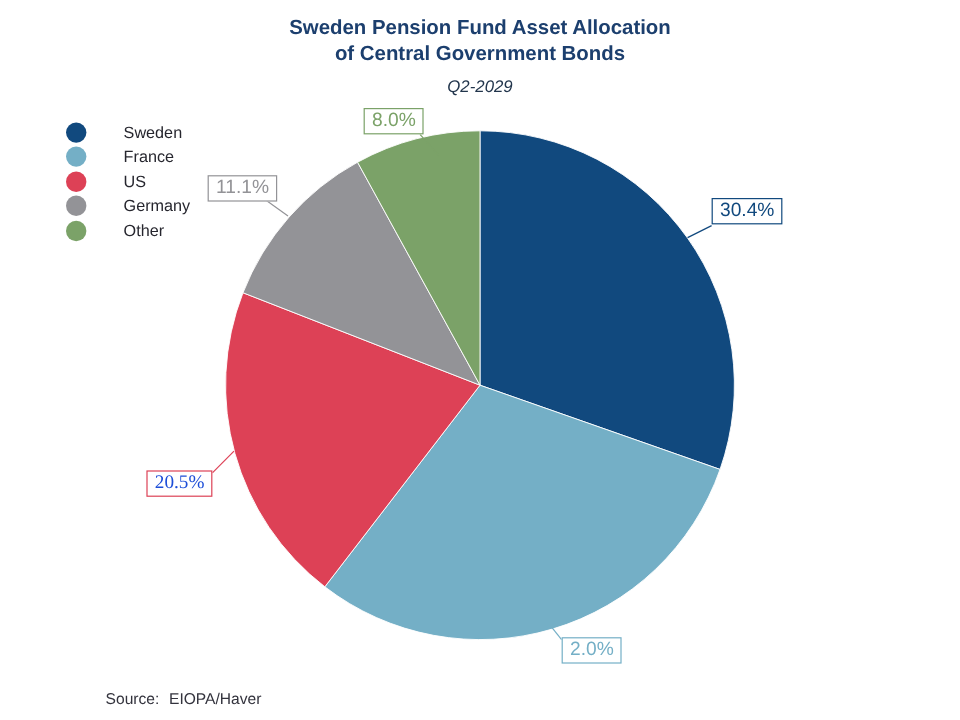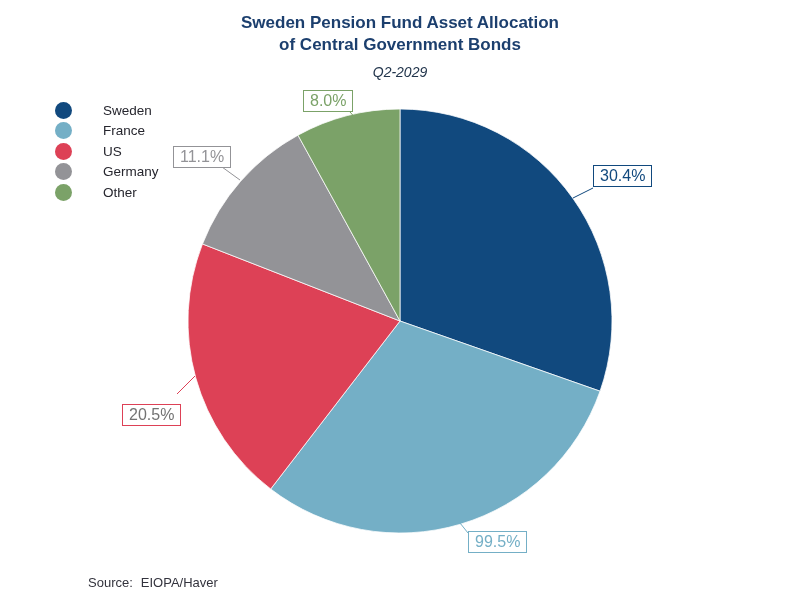--- a/index.html
+++ b/index.html
@@ -64,22 +64,22 @@
       <path d="M 400 321 L 297.96 135.17 A 212 212 0 0 1 400.00 109.00 Z" fill="#7BA268" stroke="#ffffff" stroke-width="0.75"></path>
       <line x1="593" y1="188" x2="573" y2="198" stroke="#11497E" stroke-width="1"></line>
       <line x1="468" y1="533" x2="460" y2="523" stroke="#74AFC6" stroke-width="1"></line>
       <line x1="177" y1="394" x2="195" y2="376" stroke="#DD4156" stroke-width="1"></line>
       <line x1="222" y1="167" x2="240" y2="180" stroke="#939397" stroke-width="1"></line>
       <line x1="350" y1="112" x2="366" y2="130" stroke="#7BA268" stroke-width="1"></line>
     </svg>
 
   <div id="label-layer">
       <div class="slice-label" style="left: 593px; top: 165px; border-color: rgb(17, 73, 126); color: rgb(17, 73, 126);">30.4%</div>
-      <div class="slice-label" style="left: 468px; top: 531px; border-color: rgb(116, 175, 198); color: rgb(116, 175, 198);">99.5%</div>
-      <div class="slice-label" style="left: 122px; top: 404px; border-color: rgb(221, 65, 86); color: #737373;">20.5%</div>
+      <div class="slice-label" style="left: 468px; top: 531px; border-color: rgb(116, 175, 198); color: rgb(116, 175, 198);">2.0%</div>
+      <div class="slice-label" style="left: 122px; top: 392px; border-color: rgb(221, 65, 86); color: #1d4ed8; font-family: Liberation Serif, serif;">20.5%</div>
       <div class="slice-label" style="left: 173px; top: 146px; border-color: rgb(147, 147, 151); color: rgb(147, 147, 151);">11.1%</div>
       <div class="slice-label" style="left: 303px; top: 90px; border-color: rgb(123, 162, 104); color: rgb(123, 162, 104);">8.0%</div>
     </div>
 
   <div class="source-line">
     <span class="source-label">Source:</span><span>EIOPA/Haver</span>
   </div>
 
 </div>
 

